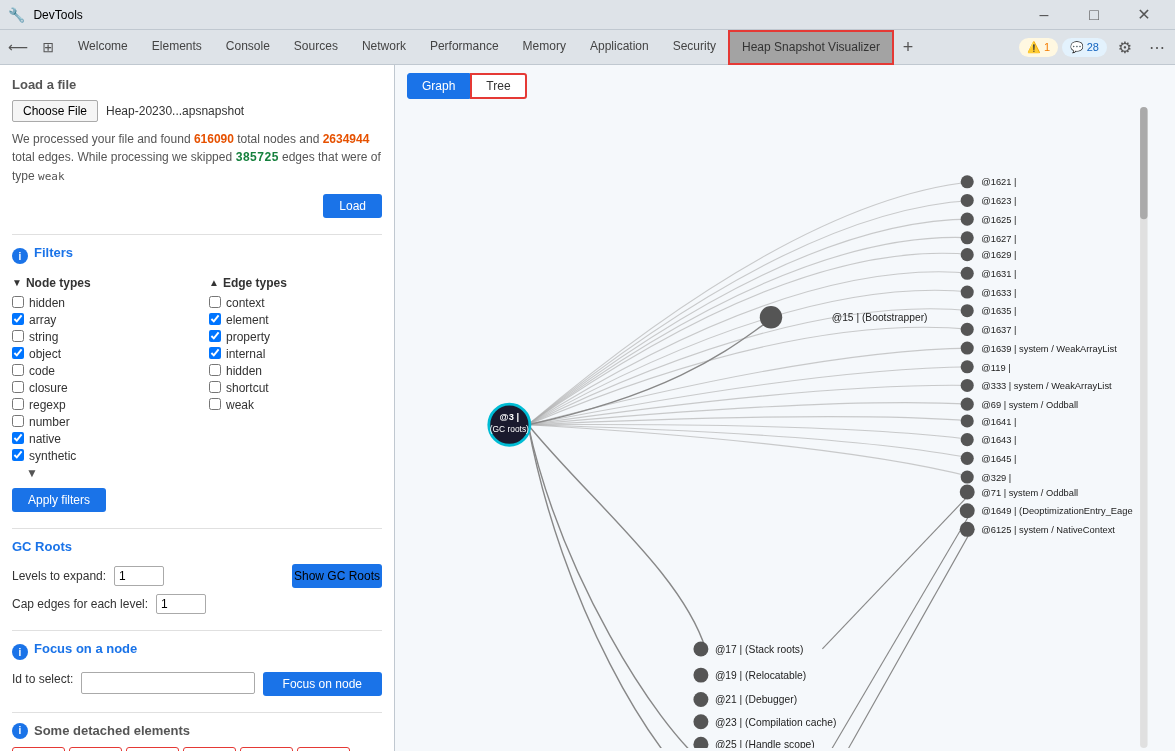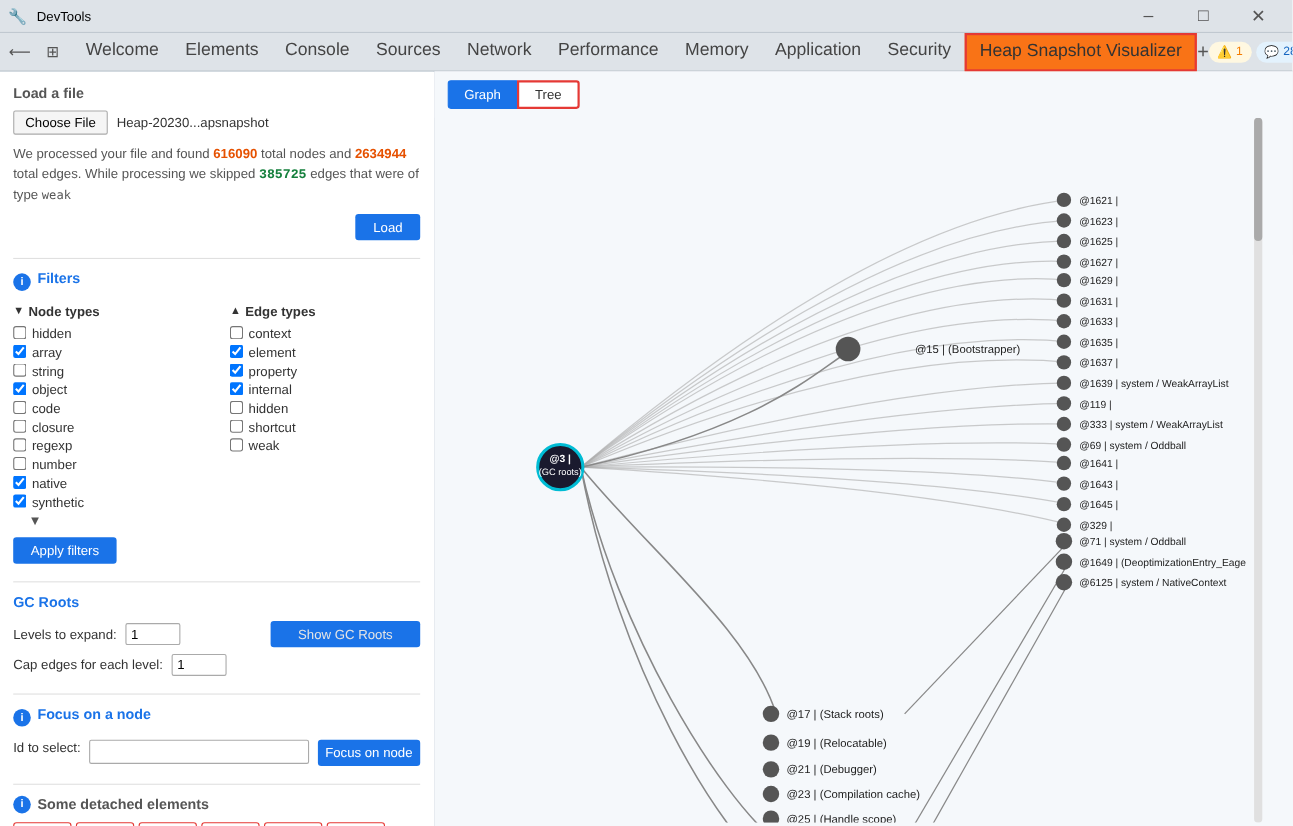--- a/index.html
+++ b/index.html
@@ -15,24 +15,24 @@
 
     
     .tab-bar {
       display: flex; align-items: center; background: #dee3e8; height: 35px; padding: 0 4px;
       border-bottom: 1px solid #c0c8d0;
     }
     .nav-icons { display: flex; gap: 2px; margin-right: 4px; }
     .nav-icon-btn { width: 28px; height: 28px; border: none; background: transparent; cursor: pointer; border-radius: 3px; display: flex; align-items: center; justify-content: center; color: #555; font-size: 14px; }
     .tab-item {
       height: 35px; padding: 0 12px; border: none; background: transparent; cursor: pointer;
-      font-size: 16px; color: #444; display: flex; align-items: center; white-space: nowrap;
+      font-size: 12px; color: #444; display: flex; align-items: center; white-space: nowrap;
       border-bottom: 2px solid transparent;
     }
-    .tab-item.active { border-bottom: 2px solid #1a73e8; color: #1a73e8; background: #f97316; }
+    .tab-item.active { border-bottom: 2px solid #1a73e8; color: #1a73e8; background: #a3a3a3; }
     .tab-item.highlighted { border: 2px solid #e53935; border-bottom: 2px solid #e53935; color: #333; }
     .tab-add { width: 28px; height: 28px; border: none; background: transparent; cursor: pointer; font-size: 18px; color: #555; display: flex; align-items: center; justify-content: center; }
     .tab-bar-right { margin-left: auto; display: flex; align-items: center; gap: 4px; }
     .badge-btn { display: flex; align-items: center; gap: 3px; padding: 3px 8px; border-radius: 12px; border: none; cursor: pointer; font-size: 11px; }
     .badge-warning { background: #fff8e1; color: #f57c00; }
     .badge-info { background: #e3f2fd; color: #1565c0; }
     .icon-btn { width: 28px; height: 28px; border: none; background: transparent; cursor: pointer; border-radius: 3px; color: #555; font-size: 16px; display: flex; align-items: center; justify-content: center; }
 
     
     .main-layout { display: flex; height: calc(751px - 65px); }
@@ -84,30 +84,30 @@
       margin-top: 8px; padding: 5px 16px; background: #1a73e8; color: #fff; border: none;
       border-radius: 3px; cursor: pointer; font-size: 12px;
     }
 
     
     .gc-roots-section { margin-bottom: 16px; }
     .gc-roots-section h3 { font-size: 13px; font-weight: 600; color: #1a73e8; margin-bottom: 10px; }
     .gc-input-row { display: flex; align-items: center; gap: 8px; margin-bottom: 6px; font-size: 12px; color: #333; }
     .gc-input { width: 50px; border: 1px solid #aaa; border-radius: 2px; padding: 2px 4px; font-size: 12px; }
     .show-gc-btn {
-      padding: 5px 25px; background: #1a73e8; color: #e5e5e5; border: none;
+      padding: 5px 2px; background: #1a73e8; color: #000000; border: none;
       border-radius: 3px; cursor: pointer; font-size: 12px; margin-left: auto;
     }
 
     
     .focus-section { margin-bottom: 16px; }
     .focus-input-row { display: flex; align-items: flex-start; gap: 8px; margin-top: 8px; font-size: 12px; color: #333; }
     .focus-input { flex: 1; border: 1px solid #aaa; border-radius: 2px; padding: 3px 6px; font-size: 12px; }
     .focus-btn {
-      padding: 5px 7px; background: #1a73e8; color: #fff; border: none;
+      padding: 5px 20px; background: #1a73e8; color: #fff; border: none;
       border-radius: 3px; cursor: pointer; font-size: 12px;
     }
     .detached-tags { display: flex; flex-wrap: wrap; gap: 4px; }
     .detached-tag { padding: 2px 8px; border: 1px solid #e53935; color: #e53935; border-radius: 3px; font-size: 11px; cursor: pointer; }
 
     
     .right-panel { flex: 1; background: #f5f8fb; position: relative; overflow: hidden; }
     .view-tabs { display: flex; gap: 0; padding: 8px 12px; background: #f5f8fb; }
     .view-tab {
       padding: 4px 14px; border: 1px solid #aaa; cursor: pointer; font-size: 12px;

